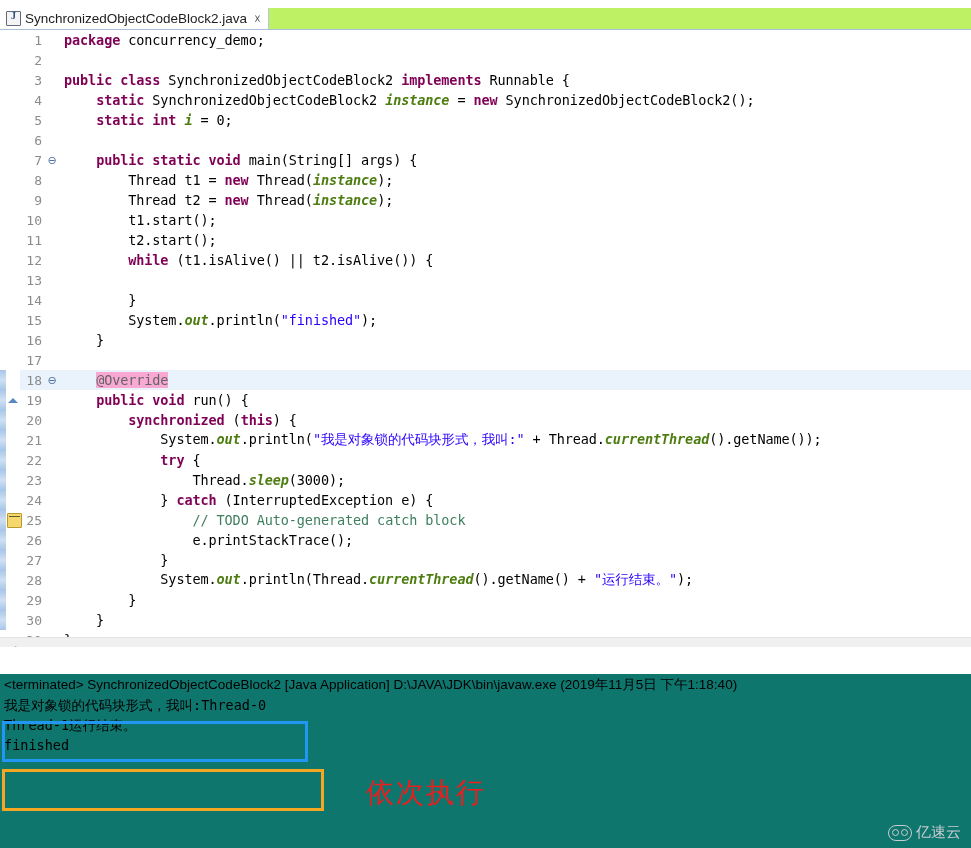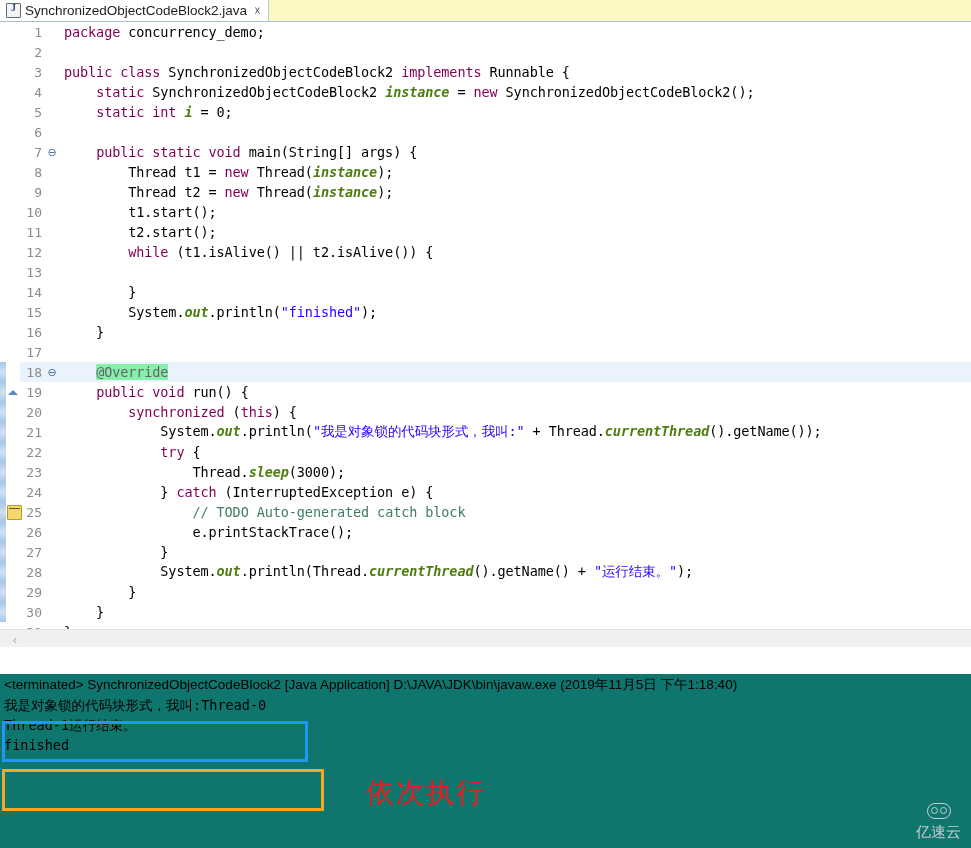--- a/index.html
+++ b/index.html
@@ -14,24 +14,25 @@
     font-size: 13px;
     color: #000;
     overflow: hidden;
     position: relative;
   }
 
   
   .tabbar {
     position: relative;
     height: 21px;
-    background: #fef9c3;
+    background: #bef264;
     border-bottom: 1px solid #a9c0d8;
     display: flex;
     align-items: flex-end;
+    margin-top: 8px;
   }
   .tab {
     display: flex;
     align-items: center;
     gap: 4px;
     padding: 0 7px 0 6px;
     background: #ffffff;
     border-right: 1px solid #b6c8dc;
     font-size: 13.5px;
     color: #1d1d1d;
@@ -112,26 +113,26 @@
     font-size: 13.5px;
     color: #000000;
     letter-spacing: -0.1px;
   }
   .row-hl .code-cell,
   .row-hl .lineno,
   .row-hl .fold { background: #eaf2fb; }
 
   .chg { background: linear-gradient(180deg,#a9c6e8 0%, #cfe0f2 50%, #a9c6e8 100%); height: 20px; }
 
-  .kw   { color: #7f0055; font-weight: normal; }
+  .kw   { color: #7f0055; font-weight: bold; }
   .str  { color: #2a00ff; }
   .cmt  { color: #3f7f5f; }
   .todo { color: #3f7f5f; font-weight: normal; }
   .sfld { color: #4d7c0f; font-style: italic; font-weight: bold; }
-  .ann  { color: #646464; background: #86efac; }
+  .ann  { color: #646464; background: #f9a8d4; }
 
   .ico-override, .ico-todo {
     position: absolute;
     left: 1px; top: 3px;
     width: 13px; height: 13px;
   }
   .ico-override::before {
     content: "";
     position: absolute;
     left: 1px; top: 5px;
@@ -295,21 +296,20 @@
     position: absolute;
     right: 10px;
     bottom: 6px;
     display: flex;
     align-items: center;
     gap: 4px;
     color: #c9ccd1;
     font-size: 15px;
     font-family: "DejaVu Sans", sans-serif;
     user-select: none;
-    flex-direction: column;
   }
   .wm-cloud {
     width: 22px; height: 14px;
     border: 1.5px solid #c9ccd1;
     border-radius: 9px 9px 9px 9px;
     position: relative;
   }
   .wm-cloud::before, .wm-cloud::after {
     content: "";
     position: absolute;

